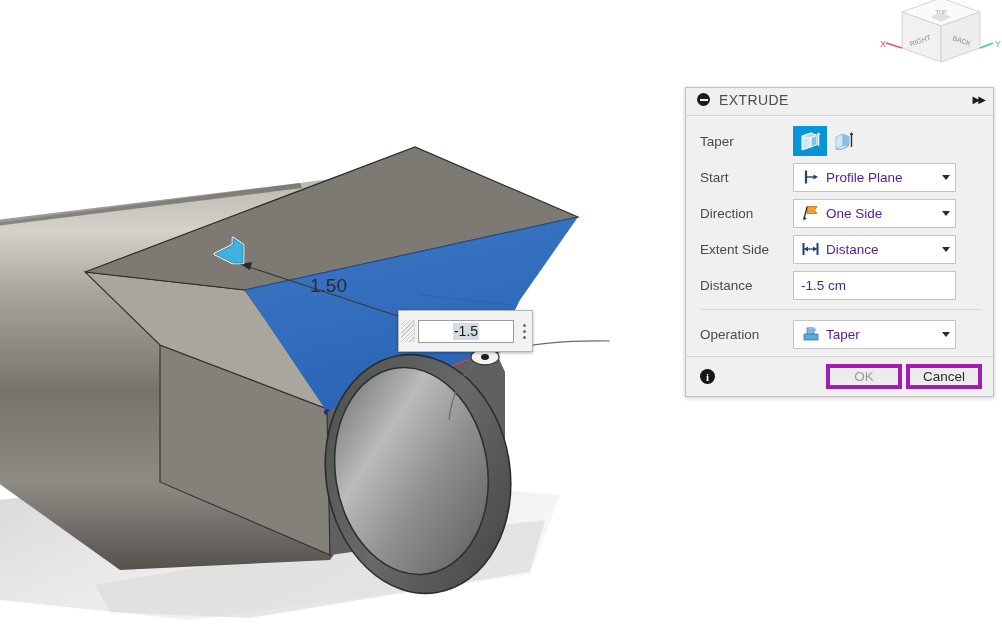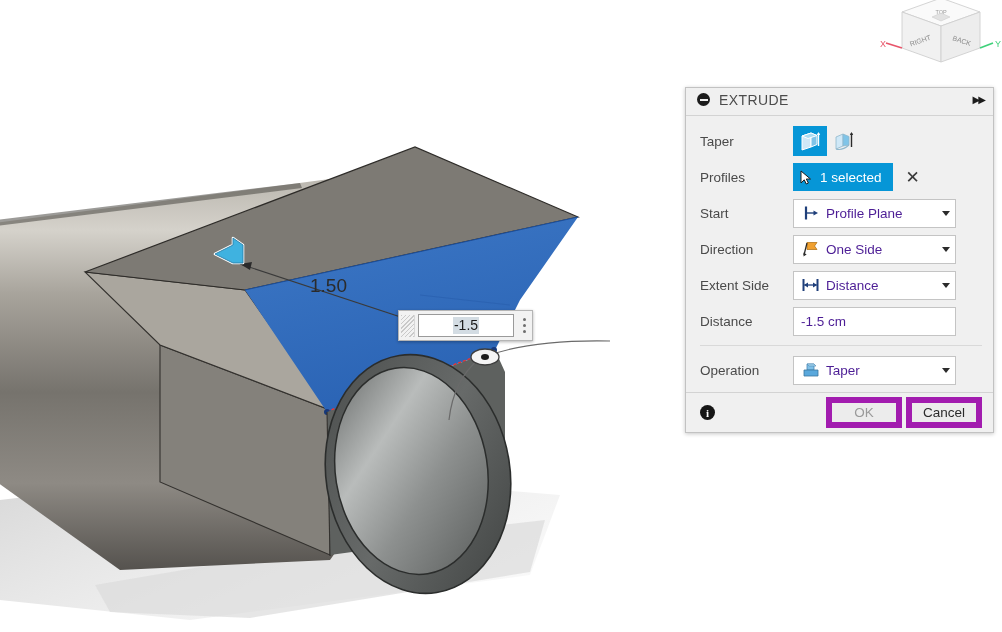--- a/index.html
+++ b/index.html
@@ -29,21 +29,21 @@
   #viewcube {
     position: absolute;
     left: 880px; top: -4px;
     width: 122px; height: 78px;
   }
 
   
   #dim-editor {
     position: absolute;
     left: 398px; top: 310px;
-    width: 135px; height: 31px;
+    width: 135px; height: 42px;
     background: #f2f2f2;
     border: 1px solid #b5b5b5;
     box-shadow: 0 1px 3px rgba(0,0,0,0.30);
     display: flex;
     align-items: center;
     box-sizing: border-box;
   }
   #dim-grip {
     width: 13px; height: 22px;
     margin-left: 2px;
@@ -248,24 +248,24 @@
     font-size: 11px;
     font-weight: bold;
     font-family: "Liberation Serif", serif;
     display: flex;
     align-items: center;
     justify-content: center;
     flex: 0 0 auto;
   }
   #footer-spacer { flex: 1 1 auto; }
   .dlg-btn {
-    height: 31px;
+    height: 25px;
     min-width: 76px;
     background: #ececec;
-    border: 6px solid #a21caf;
+    border: 4px solid #a21caf;
     font-size: 13.5px;
     display: flex;
     align-items: center;
     justify-content: center;
     box-sizing: border-box;
     text-align: right;
   }
   .dlg-btn.disabled { color: #9a9a9a; }
   .dlg-btn.enabled { color: #2b2b2b; }
   #cancel-button { margin-left: 4px; }
@@ -436,34 +436,20 @@
             <polygon points="3,7 10,4 10,16 3,19" fill="#cfe8f7" stroke="#8fb7cc" stroke-width="0.8"></polygon>
             <polygon points="10,4 16,6.5 16,15 10,16" fill="#7fc4e8" stroke="#8fb7cc" stroke-width="0.8"></polygon>
             <path d="M 3 19 Q 9 21 16 15" fill="none" stroke="#8fb7cc" stroke-width="1.2"></path>
             <line x1="18.5" y1="17" x2="18.5" y2="3" stroke="#2b2b2b" stroke-width="1.4"></line>
             <polygon points="18.5,2 16.8,5 20.2,5" fill="#2b2b2b"></polygon>
           </svg>
         </div>
       </div>
     </div>
 
-    <div class="row">
-      <div class="row-label">Profiles</div>
-      <div class="row-field">
-        <div id="profiles-chip">
-          <span class="cursor-glyph">
-            <svg width="13" height="15" viewBox="0 0 13 15">
-              <polygon points="1,1 1,13 4.2,9.8 6.3,14 8.4,13 6.3,9 10.5,9" fill="#ffffff" stroke="#1c1c1c" stroke-width="1"></polygon>
-            </svg>
-          </span>
-          <span>1 selected</span>
-        </div>
-        <span id="profiles-clear">✕</span>
-      </div>
-    </div>
 
     <div class="row">
       <div class="row-label">Start</div>
       <div class="row-field">
         <div class="ctl">
           <span class="ctl-icon">
             <svg width="17" height="16" viewBox="0 0 17 16">
               <line x1="3" y1="1.5" x2="3" y2="14.5" stroke="#1f3f7a" stroke-width="2.2"></line>
               <line x1="3" y1="8" x2="12" y2="8" stroke="#1f3f7a" stroke-width="1.4"></line>
               <polygon points="15,8 10.5,5.4 10.5,10.6" fill="#1f3f7a"></polygon>

